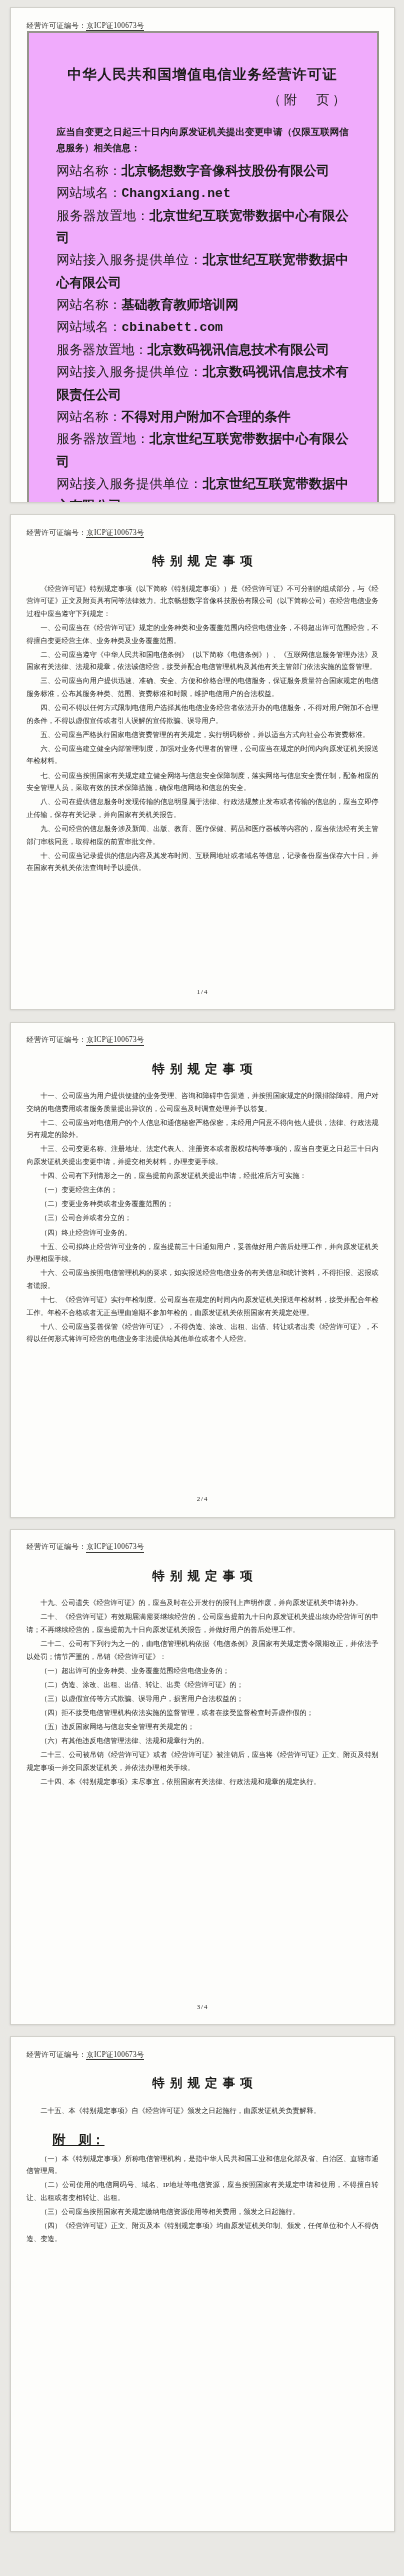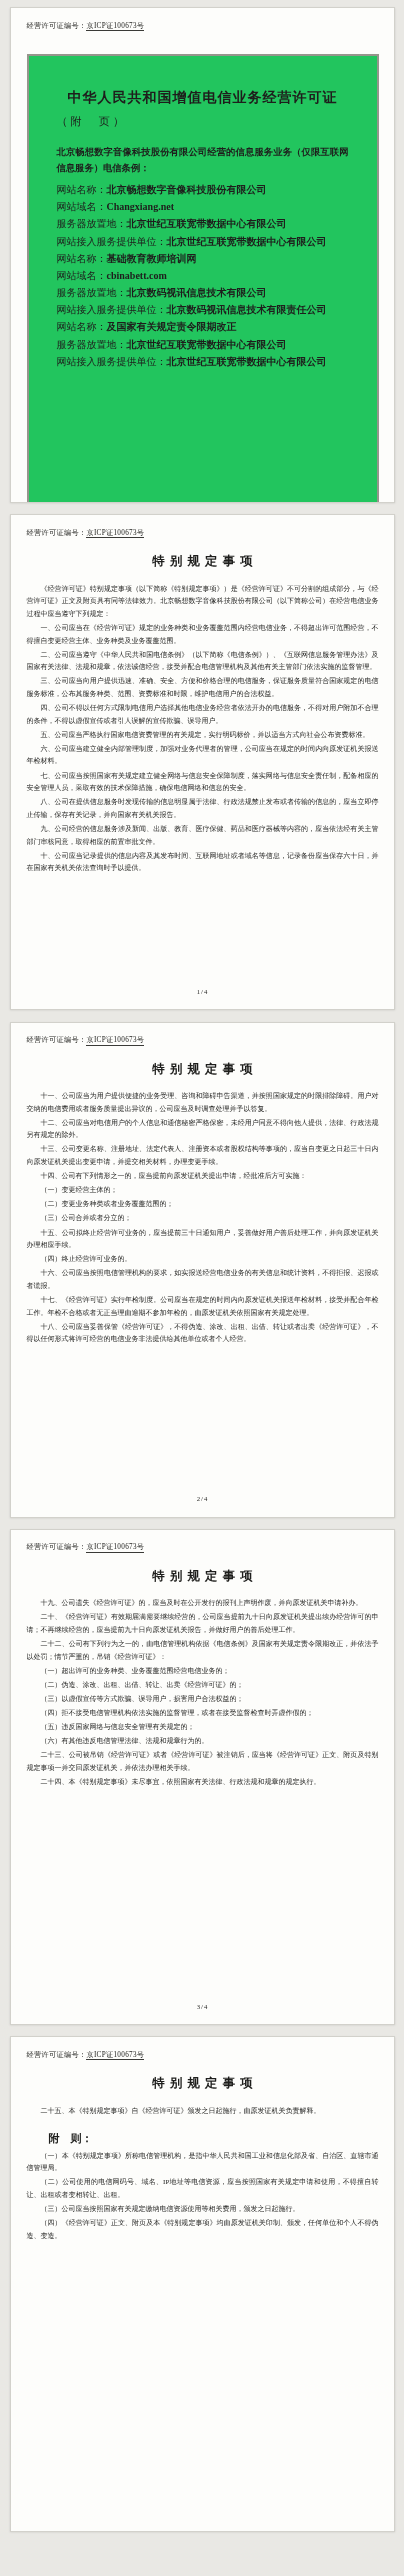--- a/index.html
+++ b/index.html
@@ -19,69 +19,70 @@
     border: 0.5px solid #d2d1cb;
     box-shadow: 0 0.5px 2.1px rgba(0,0,0,.13);
     padding: 12.4px 15.5px;
     overflow: hidden;
   }
   .page-header { font-size: 7.2px; letter-spacing: 0.3px; color: #22221f; }
   .hdr-no { border-bottom: 0.5px solid #3a3a37; padding-bottom: 0.5px; }
 
   
   .cert-frame {
-    margin-top: 23px;
+    margin-top: 0;
     height: 507px;
     border: 2.1px double #96958c;
     padding: 20.6px 28px 0;
-    background: #22c55e;
+    background: #f0abfc;
   }
   .cert-title {
     text-align: center;
     font-size: 14px;
     font-weight: bold;
     letter-spacing: 1px;
     margin-top: 12.4px;
   }
   .cert-subtitle {
-    text-align: left;
-    font-size: 11px;
+    text-align: right;
+    font-size: 13px;
     letter-spacing: 3.1px;
     margin: 7.2px 0 16.5px;
     font-family: Liberation Mono, monospace;
   }
   .cert-intro {
     font-size: 9.3px;
     line-height: 1.7;
     font-weight: bold;
     margin-bottom: 4.1px;
     text-align: justify;
   }
-  .entries { font-size: 10px; line-height: 1.72; }
+  .entries { font-size: 13px; line-height: 1.72; font-family: Liberation Mono, monospace; }
   .entry { text-align: justify; }
   .entry-label { font-weight: normal; }
   .entry-value { font-weight: bold; }
 
   
   .sp-title {
     text-align: center;
     font-size: 12.4px;
     font-weight: bold;
     letter-spacing: 5.2px;
     text-indent: 5.2px;
     margin: 15.5px 0 12.4px;
   }
   .paras, .para { font-size: 7px; line-height: 1.8; text-align: justify; color: #262624; }
   .para { text-indent: 2em; margin-bottom: 1.5px; }
   .sub-item { text-indent: 2em; }
   .section-head {
-    font-size: 11px;
+    font-size: 13px;
     font-weight: bold;
     margin: 13.4px 0 4.1px;
     text-indent: 2em;
+    text-decoration: underline;
   }
   .page-no {
     position: absolute;
     bottom: 14.4px;
     left: 0;
     width: 100%;
     text-align: center;
     font-size: 6.7px;
     letter-spacing: 1px;
     color: #2a2a28;
@@ -92,31 +93,31 @@
 
 <div class="doc-stack">
 
   <section class="page cert-page">
     <div class="page-header">
       <span class="hdr-label">经营许可证编号：</span><span class="hdr-no">京ICP证100673号</span>
     </div>
     <div class="cert-frame">
       <h1 class="cert-title">中华人民共和国增值电信业务经营许可证</h1>
       <div class="cert-subtitle">（附　页）</div>
-      <p class="cert-intro">北京畅想数字音像科技股份有限公司经营的信息服务业务（仅限互联网信息服务）电信条例：</p>
+      <p class="cert-intro">应当自变更之日起三十日内向原发证机关提出变更申请（仅限互联网信息服务）相关信息：</p>
       <div class="entries">
           <div class="entry"><span class="entry-label">网站名称：</span><span class="entry-value">北京畅想数字音像科技股份有限公司</span></div>
           <div class="entry"><span class="entry-label">网站域名：</span><span class="entry-value">Changxiang.net</span></div>
           <div class="entry"><span class="entry-label">服务器放置地：</span><span class="entry-value">北京世纪互联宽带数据中心有限公司</span></div>
           <div class="entry"><span class="entry-label">网站接入服务提供单位：</span><span class="entry-value">北京世纪互联宽带数据中心有限公司</span></div>
           <div class="entry"><span class="entry-label">网站名称：</span><span class="entry-value">基础教育教师培训网</span></div>
           <div class="entry"><span class="entry-label">网站域名：</span><span class="entry-value">cbinabett.com</span></div>
           <div class="entry"><span class="entry-label">服务器放置地：</span><span class="entry-value">北京数码视讯信息技术有限公司</span></div>
           <div class="entry"><span class="entry-label">网站接入服务提供单位：</span><span class="entry-value">北京数码视讯信息技术有限责任公司</span></div>
-          <div class="entry"><span class="entry-label">网站名称：</span><span class="entry-value">及国家有关规定责令限期改正</span></div>
+          <div class="entry"><span class="entry-label">网站名称：</span><span class="entry-value">不得对用户附加不合理的条件</span></div>
           <div class="entry"><span class="entry-label">服务器放置地：</span><span class="entry-value">北京世纪互联宽带数据中心有限公司</span></div>
           <div class="entry"><span class="entry-label">网站接入服务提供单位：</span><span class="entry-value">北京世纪互联宽带数据中心有限公司</span></div>
         </div>
     </div>
   </section>
 
   <section class="page special-page">
     <div class="page-header">
       <span class="hdr-label">经营许可证编号：</span><span class="hdr-no">京ICP证100673号</span>
     </div>
@@ -143,22 +144,22 @@
     </div>
     <h2 class="sp-title">特别规定事项</h2>
     <div class="paras">
         <div class="para">十一、公司应当为用户提供便捷的业务受理、咨询和障碍申告渠道，并按照国家规定的时限排除障碍。用户对交纳的电信费用或者服务质量提出异议的，公司应当及时调查处理并予以答复。</div>
         <div class="para">十二、公司应当对电信用户的个人信息和通信秘密严格保密，未经用户同意不得向他人提供，法律、行政法规另有规定的除外。</div>
         <div class="para">十三、公司变更名称、注册地址、法定代表人、注册资本或者股权结构等事项的，应当自变更之日起三十日内向原发证机关提出变更申请，并提交相关材料，办理变更手续。</div>
         <div class="para">十四、公司有下列情形之一的，应当提前向原发证机关提出申请，经批准后方可实施：</div>
         <div class="para sub-item">（一）变更经营主体的；</div>
         <div class="para sub-item">（二）变更业务种类或者业务覆盖范围的；</div>
         <div class="para sub-item">（三）公司合并或者分立的；</div>
+        <div class="para sub-item">（四）终止经营许可业务的。</div>
         <div class="para">十五、公司拟终止经营许可业务的，应当提前三十日通知用户，妥善做好用户善后处理工作，并向原发证机关办理相应手续。</div>
-        <div class="para sub-item">（四）终止经营许可业务的。</div>
         <div class="para">十六、公司应当按照电信管理机构的要求，如实报送经营电信业务的有关信息和统计资料，不得拒报、迟报或者谎报。</div>
         <div class="para">十七、《经营许可证》实行年检制度。公司应当在规定的时间内向原发证机关报送年检材料，接受并配合年检工作。年检不合格或者无正当理由逾期不参加年检的，由原发证机关依照国家有关规定处理。</div>
         <div class="para">十八、公司应当妥善保管《经营许可证》，不得伪造、涂改、出租、出借、转让或者出卖《经营许可证》，不得以任何形式将许可经营的电信业务非法提供给其他单位或者个人经营。</div>
       </div>
     <div class="page-no">2/4</div>
   </section>
 
   <section class="page special-page">
     <div class="page-header">
       <span class="hdr-label">经营许可证编号：</span><span class="hdr-no">京ICP证100673号</span>

